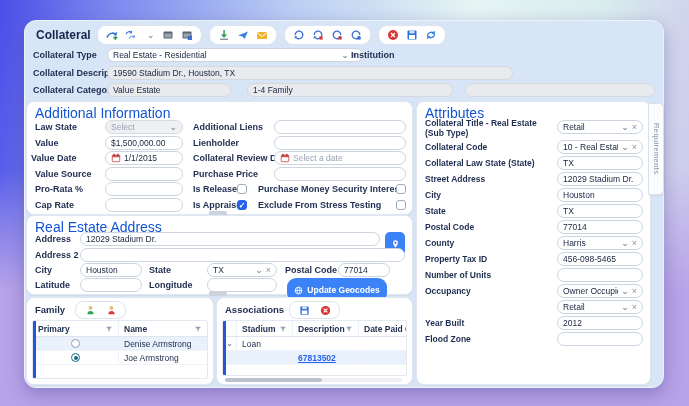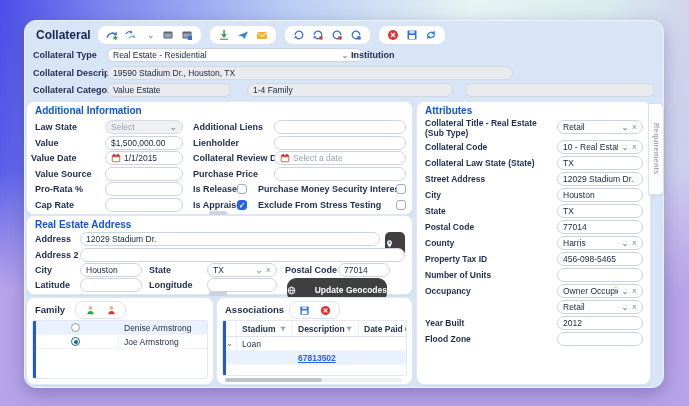--- a/index.html
+++ b/index.html
@@ -21,29 +21,29 @@
     padding:0 5px;font-size:8.5px;color:#18263e;box-sizing:border-box;overflow:hidden;white-space:nowrap}
   .fld .val{flex:1;overflow:hidden;white-space:nowrap}
   .fld.ro{background:#e8eaee;border-color:#d5d8dd}
   .fld.dis{background:#eef0f4;border-color:#d8dce2}
   .ph .val{color:#99a2b2}
   .chev{color:#67748a;font-size:9px;line-height:9px;margin-left:3px}
   .chev::after{content:"⌄"}
   .xmk{color:#8a94a6;font-size:9px;line-height:9px;margin-left:3px}
   .xmk::after{content:"×"}
   .card{position:absolute;background:#fff;border:1px solid #e1e7f0;border-radius:8px;box-shadow:0 1px 2px rgba(40,60,100,.06)}
-  .sect{position:absolute;left:8px;top:3px;font-size:10px;font-weight:700;color:#1353d6}
+  .sect{position:absolute;left:8px;top:3px;font-size:14px;font-weight:400;color:#1353d6}
   .sect2{position:absolute;font-size:9.5px;font-weight:700;color:#1e2c4f}
   .cb{position:absolute;width:10px;height:10px;border:1px solid #9fabbd;border-radius:3px;background:#fff;box-sizing:border-box}
   .cb.checked{background:#2563eb;border-color:#2563eb}
   .cb.checked::after{content:"✓";display:block;color:#fff;font-size:8px;line-height:9px;text-align:center;font-weight:700}
   .radio{width:9px;height:9px;border:1px solid #92a0b2;border-radius:50%;background:#fff;box-sizing:border-box}
   .radio.checked{border-color:#176a86}
   .radio.checked::after{content:"";display:block;width:4px;height:4px;margin:1.5px;border-radius:50%;background:#176a86}
-  .btn-primary{position:absolute;background:#404040;color:#fff;border-radius:9px;display:flex;align-items:center;justify-content:space-between;
+  .btn-primary{position:absolute;background:#3b82f6;color:#fff;border-radius:9px;display:flex;align-items:center;justify-content:center;
     font-size:8.5px;font-weight:700;gap:4px;height:24px}
   .mini-group{position:absolute;display:flex;gap:9px;align-items:center;background:#fff;border:1px solid #dde3ed;border-radius:8px;height:16px;padding:0 8px}
   .tbl{position:absolute;left:5px;right:5px;top:22px;bottom:5px;border:1px solid #e4e9f1;border-radius:2px;overflow:hidden;background:#fff}
   .tbl-bar{position:absolute;left:0;top:0;bottom:0;width:3px;background:#2257d6;z-index:2}
   .trow{display:flex;height:13px;align-items:center;font-size:8.5px;color:#223250;border-bottom:1px solid #f0f3f7}
   .trow.hdr{height:15px;font-weight:700;border-bottom:1px solid #dfe5ee}
   .tc{padding:0 5px;display:flex;align-items:center;height:100%;box-sizing:border-box;overflow:hidden;white-space:nowrap;border-right:1px solid #eef1f6}
   .tc:last-child{border-right:none}
   .sp{flex:1}
   .ow-c1{width:86px}.ow-c2{flex:1}
@@ -345,20 +345,40 @@
         </span>
       <span class="icon">
           <svg width="11" height="11" viewBox="0 0 12 12">
             <circle cx="6" cy="3.2" r="2" fill="#e8b478"></circle>
             <path d="M2.5 10.2c0-2.3 1.6-3.6 3.5-3.6s3.5 1.3 3.5 3.6z" fill="#d23b3b"></path>
           </svg>
         </span>
     </div>
     <div class="tbl">
       <div class="tbl-bar"></div>
+      <div class="trow hdr">
+        <div class="tc ow-c1">
+            <span>Primary</span>
+            <span class="sp"></span>
+            <span class="icon" style="width:8px;height:8px">
+              <svg width="8" height="8" viewBox="0 0 12 12">
+                <path d="M1.5 2.5h9L7 6.5v3.5L5 8.3V6.5z" fill="#96a1b3"></path>
+              </svg>
+            </span>
+          </div>
+        <div class="tc ow-c2">
+            <span>Name</span>
+            <span class="sp"></span>
+            <span class="icon" style="width:8px;height:8px">
+              <svg width="8" height="8" viewBox="0 0 12 12">
+                <path d="M1.5 2.5h9L7 6.5v3.5L5 8.3V6.5z" fill="#96a1b3"></path>
+              </svg>
+            </span>
+          </div>
+      </div>
       <div class="trow row-alt">
         <div class="tc ow-c1" style="justify-content:center">
             <span class="radio"></span>
           </div>
         <div class="tc ow-c2">
             <span>Denise Armstrong</span>
           </div>
       </div>
       <div class="trow">
         <div class="tc ow-c1" style="justify-content:center">

